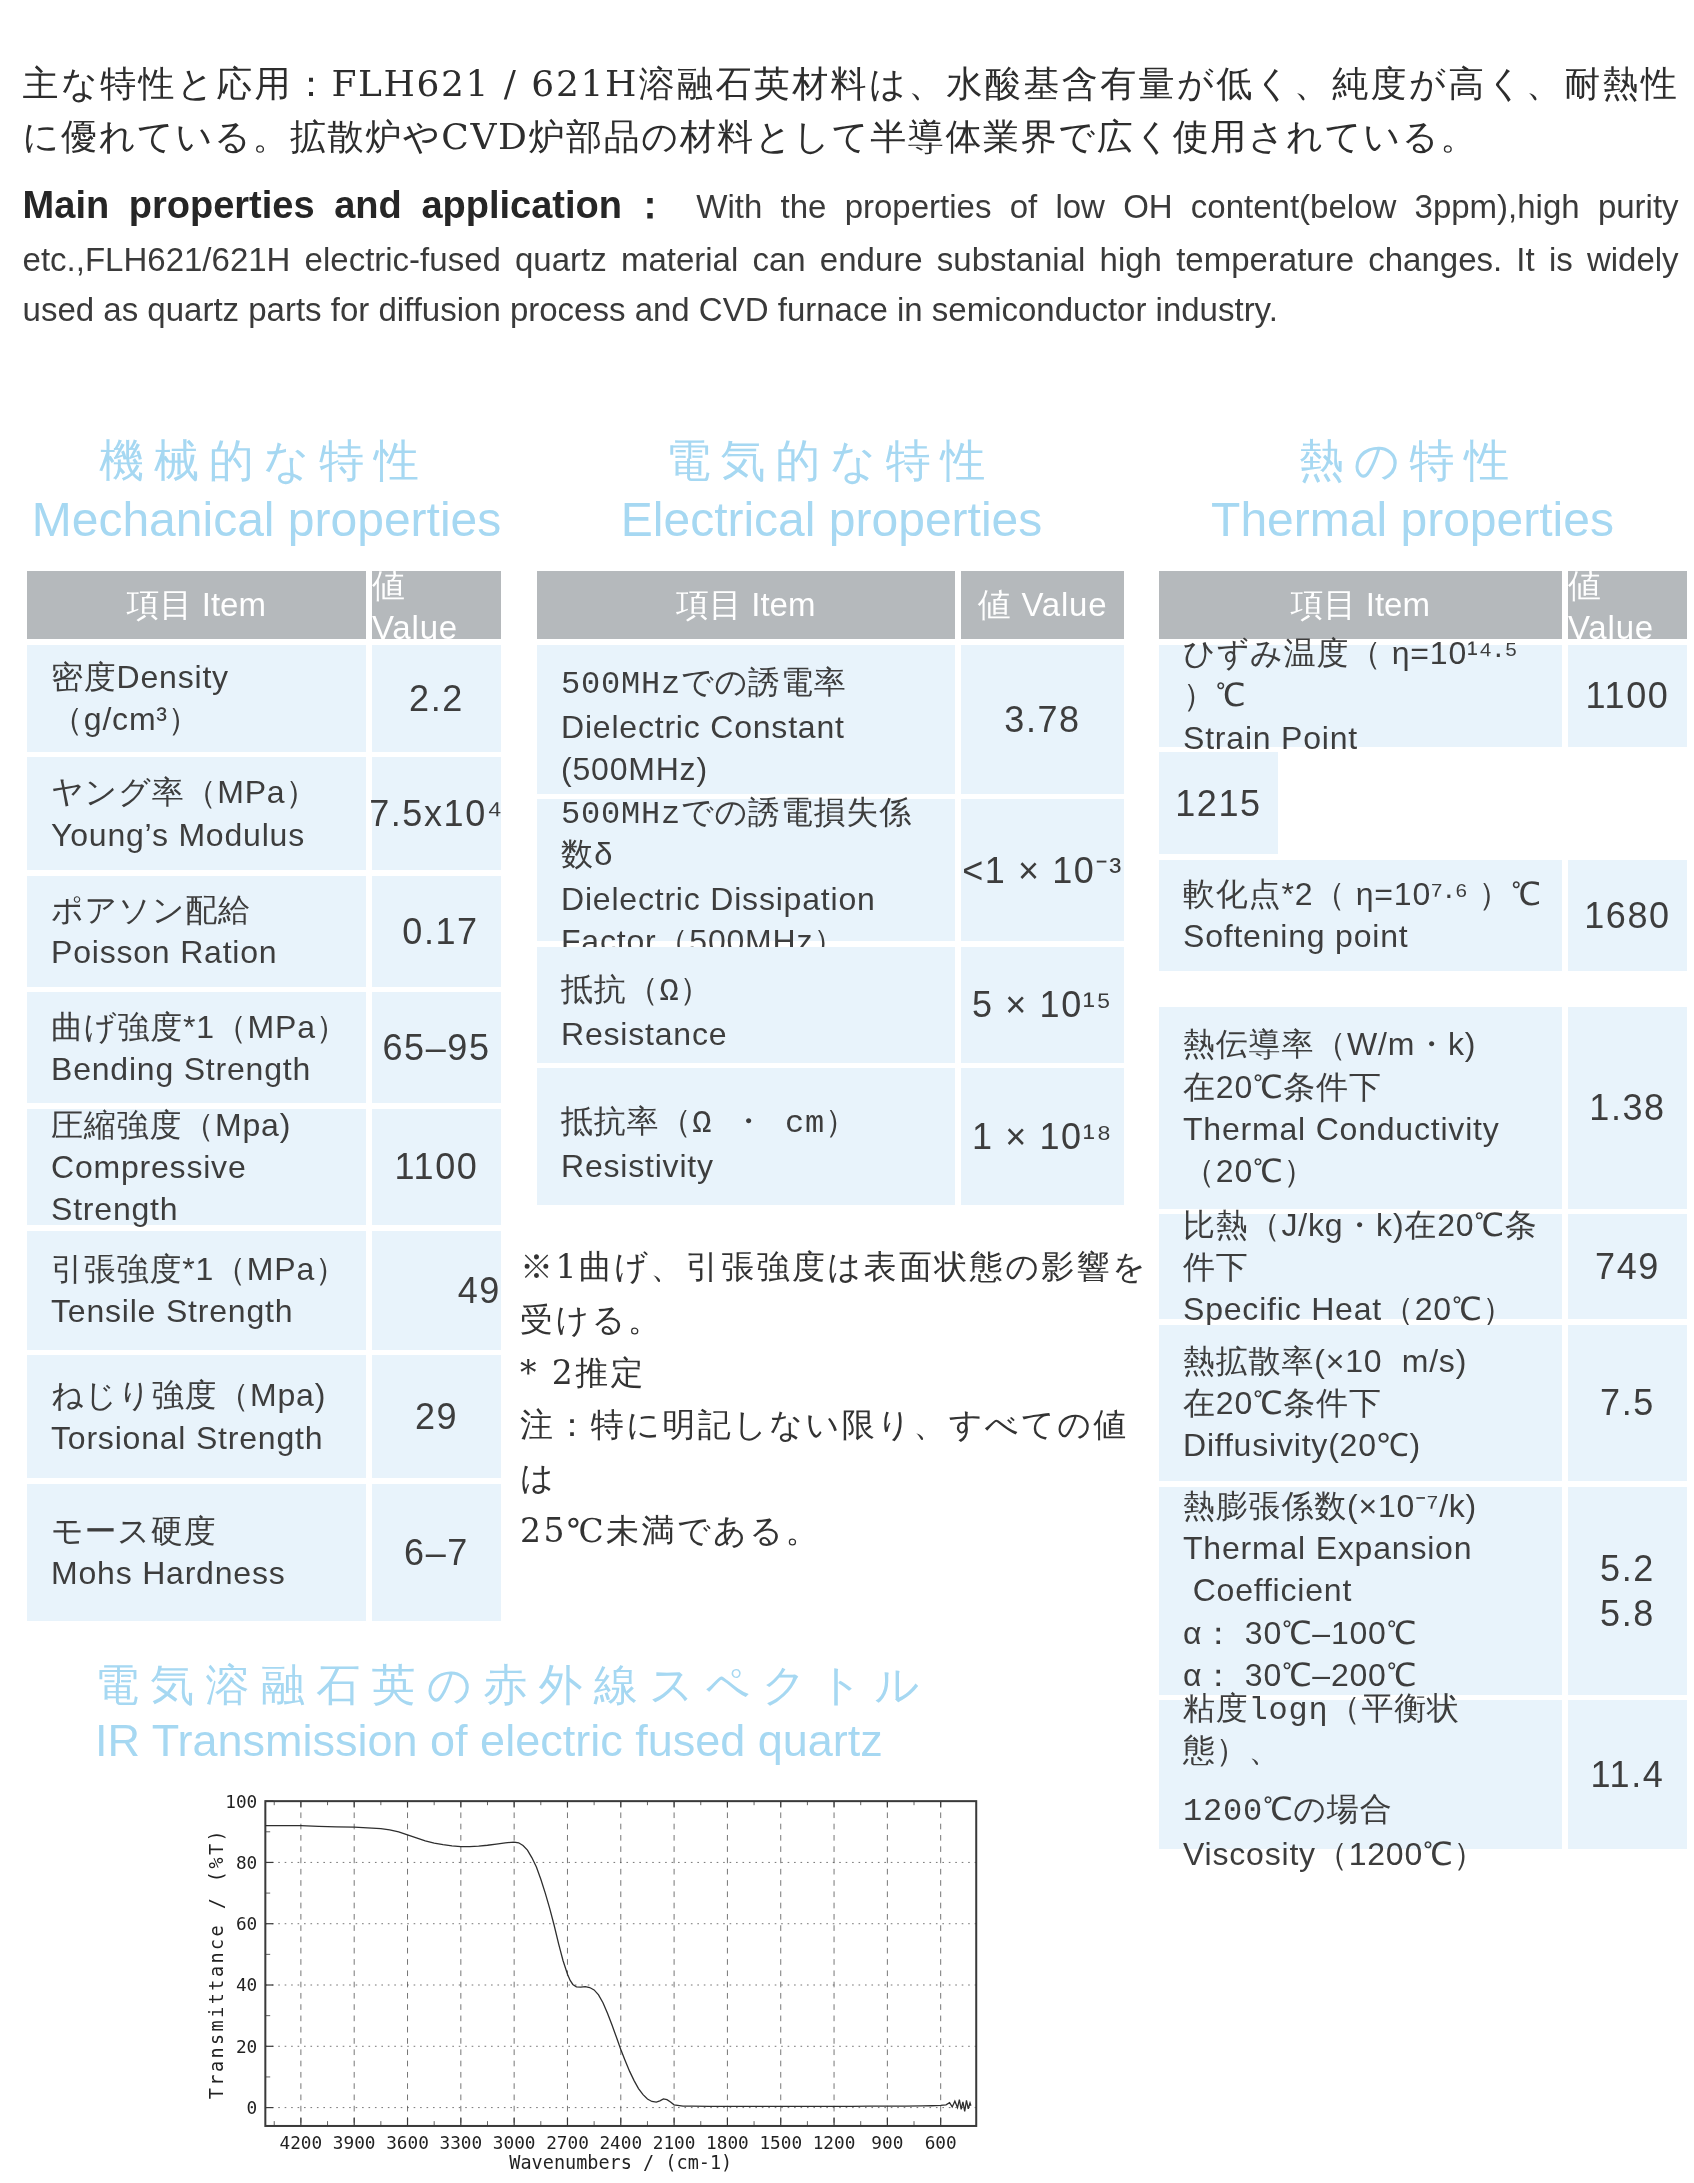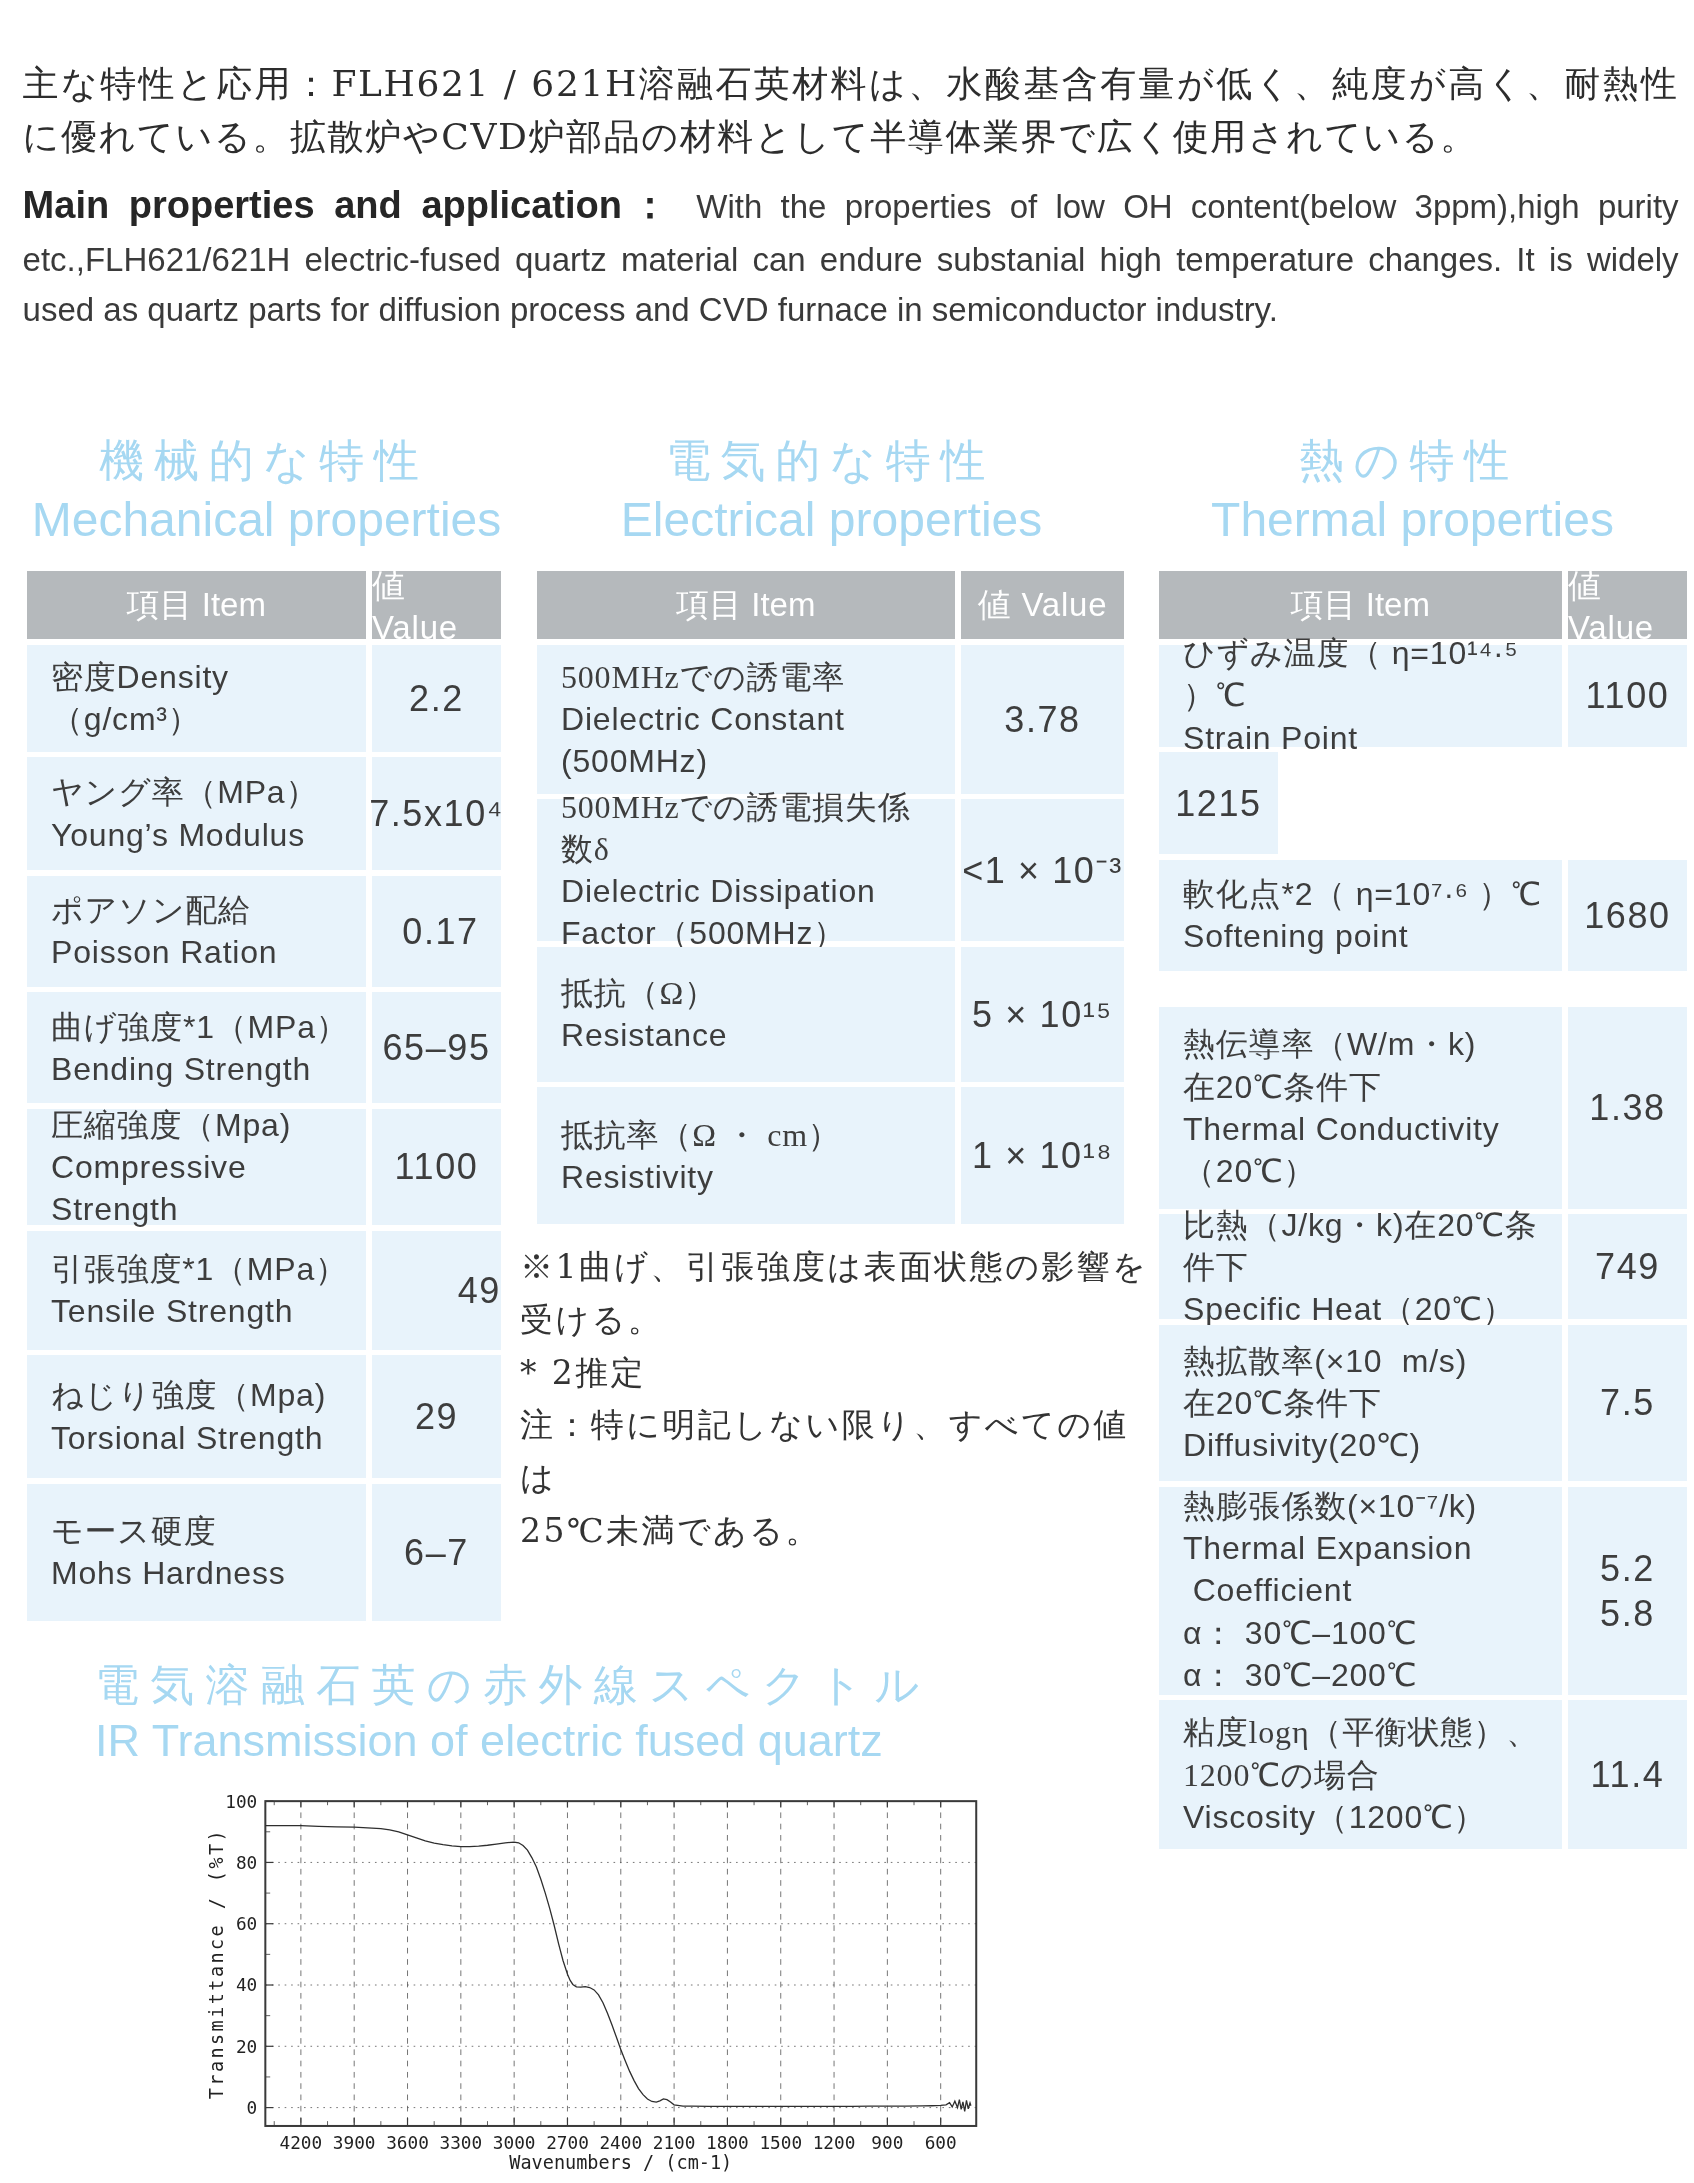--- a/index.html
+++ b/index.html
@@ -1,21 +1,21 @@
 <!DOCTYPE html>
 <html style="font-size:13px"><head>
 <meta charset="utf-8">
 <style>
   html,body{margin:0;padding:0;}
   body{
     width:1694px;height:2183px;position:relative;background:#ffffff;
     font-family:"Liberation Sans",sans-serif;color:#3d3d3d;overflow:hidden;
   }
   .abs{position:absolute;}
-  .jp-serif{font-family:Liberation Serif, serif;}
+  .jp-serif{font-family:Liberation Mono, monospace;margin-top:16px;}
 
   
   #intro-jp{
     left:22.6px;top:21px;width:1656px;
     font-family:"DejaVu Serif","Liberation Serif",serif;
     font-size:36px;line-height:1.48;letter-spacing:1.6px;
     text-align:justify;color:#2d2d2d;
   }
   #intro-en{
     left:22.6px;top:144px;width:1656px;
@@ -188,21 +188,21 @@
     <div class="trow" style="height: 142px;">
       <div class="cell item-cell">
         <span class="ln jp-serif">500MHzでの誘電損失係数δ</span>
         <span class="ln">Dielectric Dissipation</span>
         <span class="ln">Factor（500MHz）</span>
       </div>
       <div class="cell val-cell" style="width: 163px;">
         <div class="vln">&lt;1 × 10⁻³</div>
       </div>
     </div>
-    <div class="trow" style="height: 135px;">
+    <div class="trow" style="height: 116px;">
       <div class="cell item-cell">
         <span class="ln jp-serif">抵抗（Ω）</span>
         <span class="ln">Resistance</span>
       </div>
       <div class="cell val-cell" style="width: 163px;">
         <div class="vln">5 × 10¹⁵</div>
       </div>
     </div>
     <div class="trow" style="height: 137px;">
       <div class="cell item-cell">

